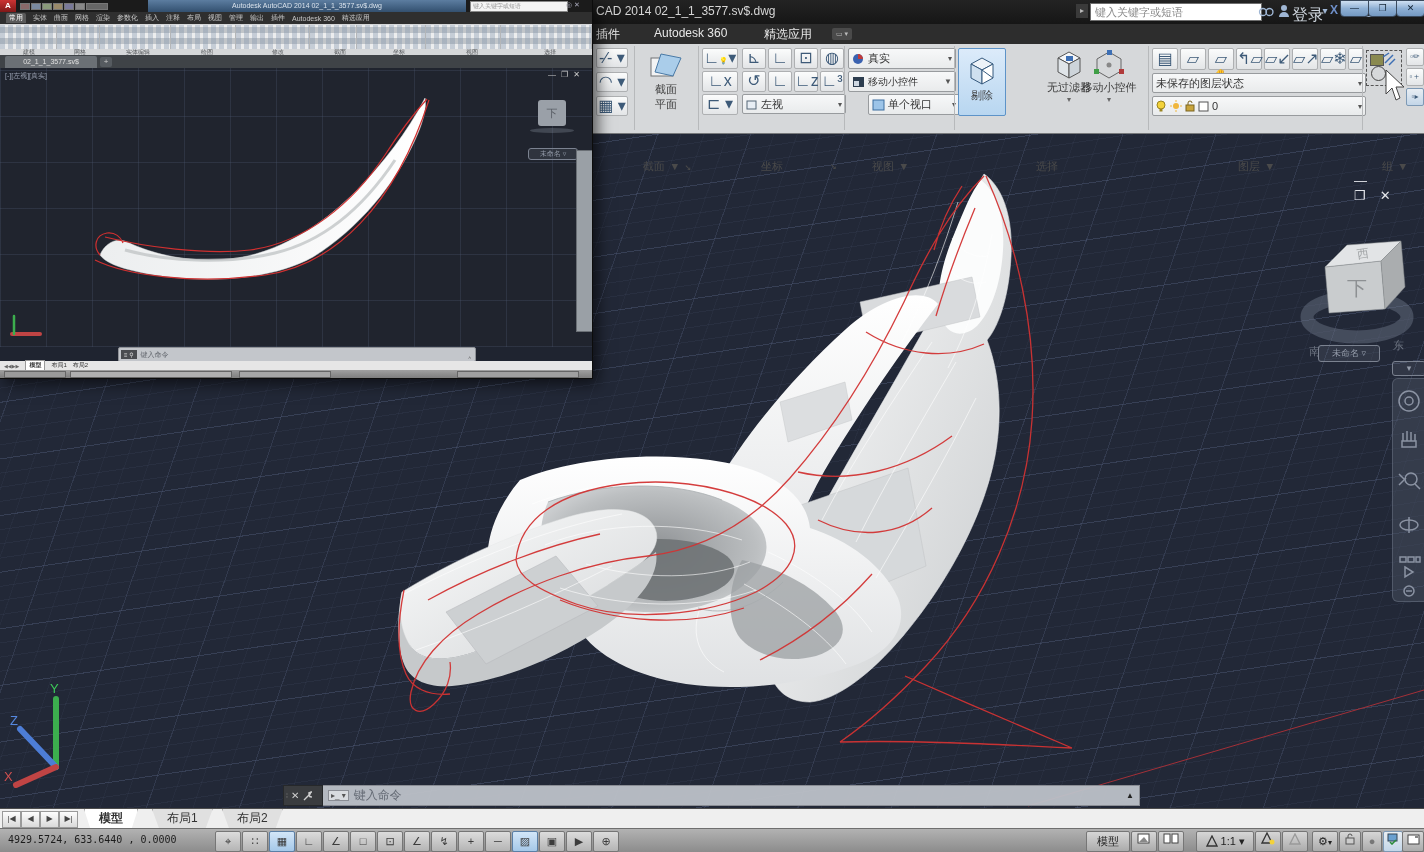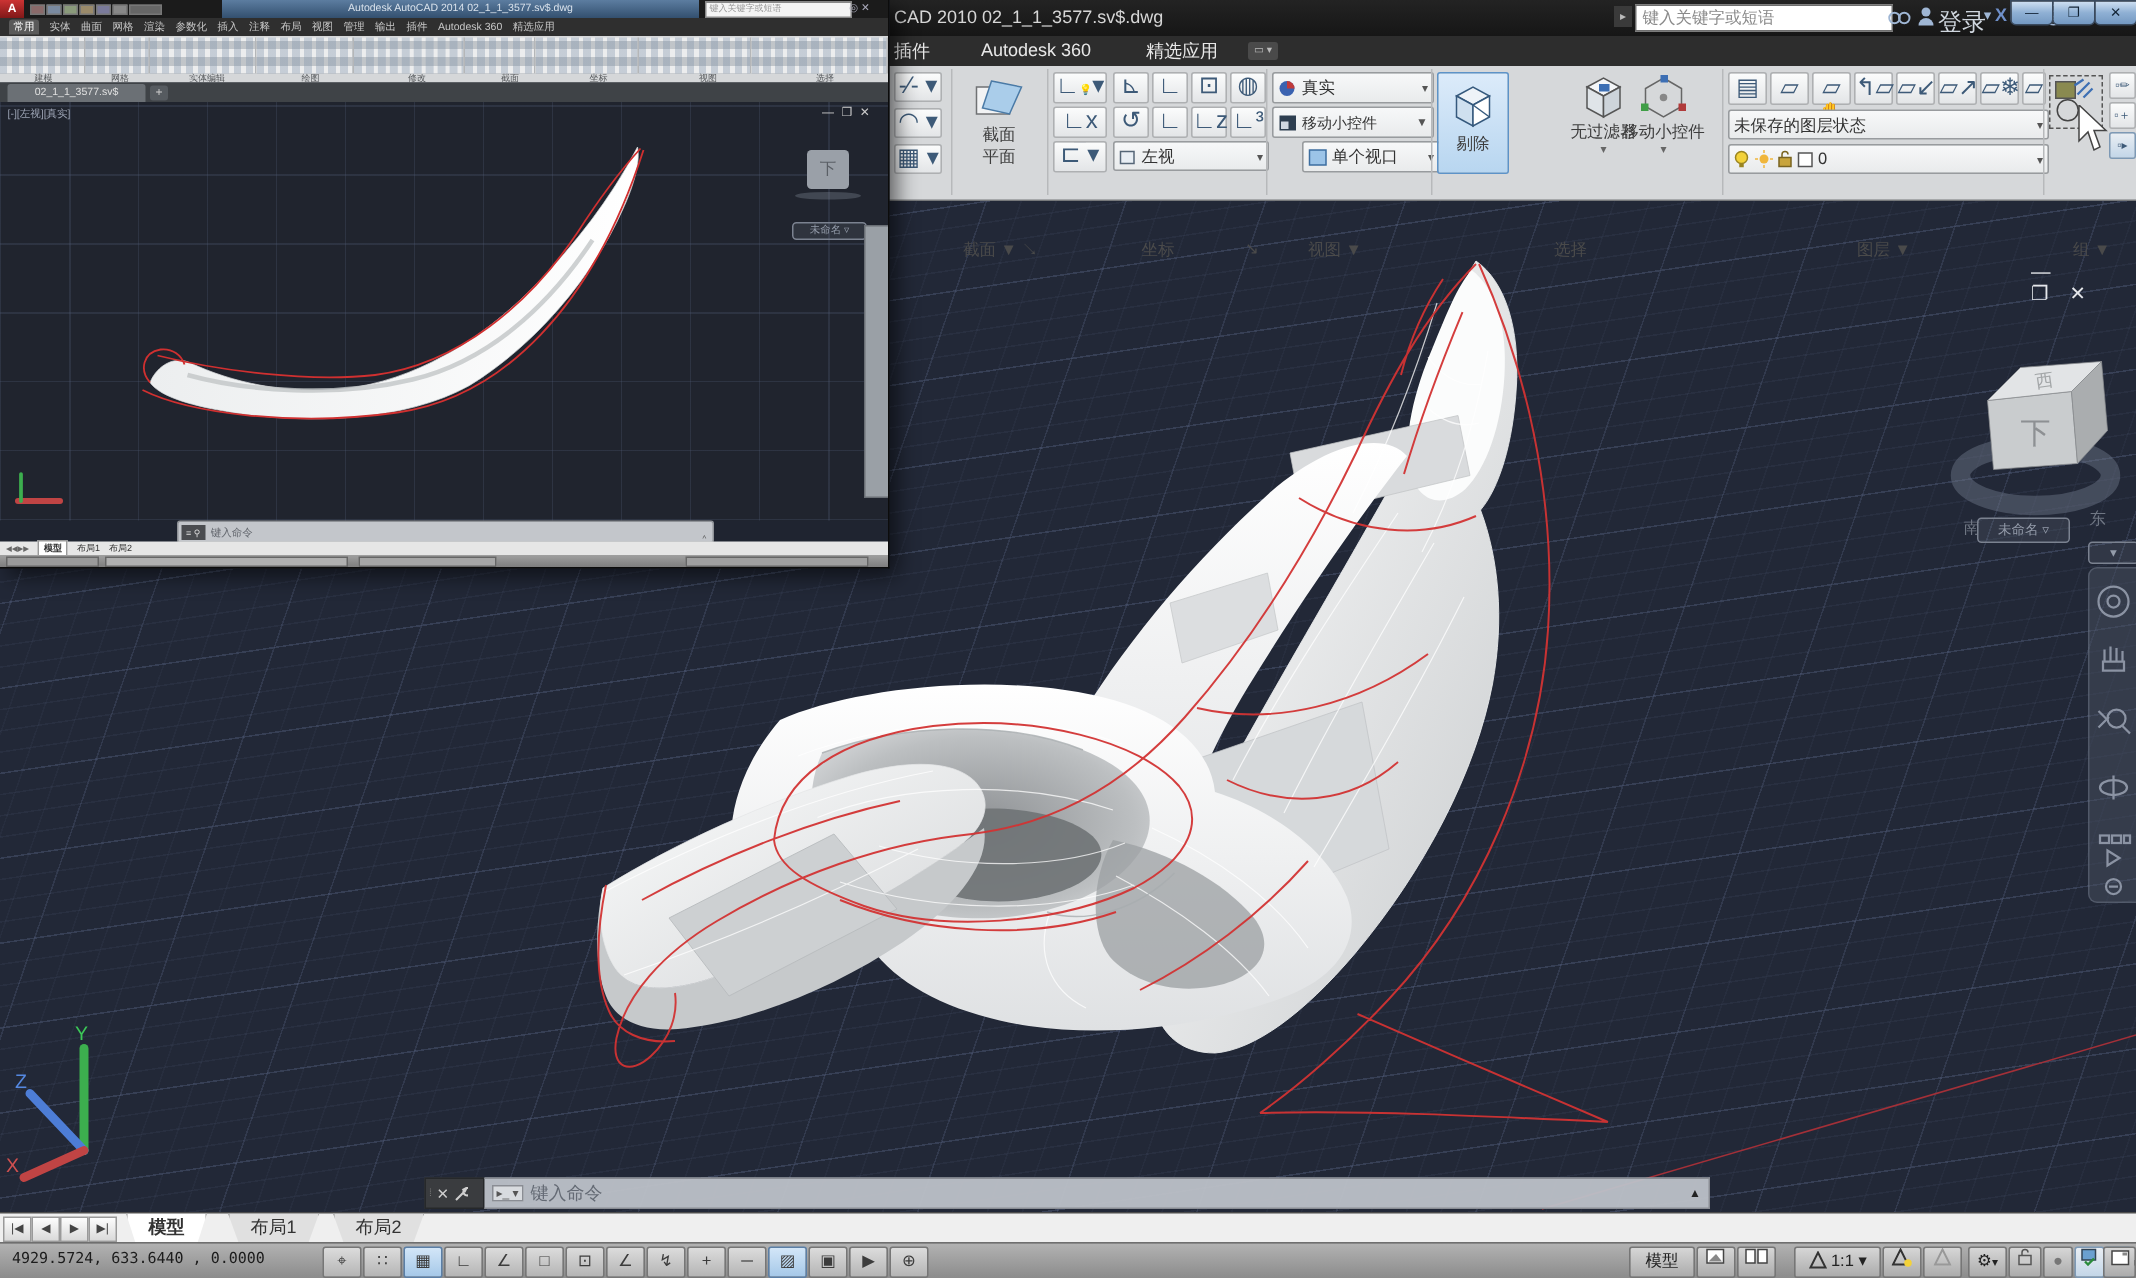--- a/index.html
+++ b/index.html
@@ -14,21 +14,21 @@
   .ic-ico{top:3px;width:14px;height:16px;color:#9fb6d4;font-size:10px;text-align:center;line-height:16px;}
   .winbtn{top:0;width:27px;height:15px;border:1px solid #3a4a5e;border-radius:0 0 4px 4px;
           background:linear-gradient(#cfe0f2,#8fb0d4 50%,#7499c2);color:#123;font-size:9px;
           text-align:center;line-height:14px;}
   
   #menurow{left:0;top:24px;width:1424px;height:20px;background:#2d2d2d;}
   .mtab{top:2px;color:#e8e8e8;font-size:12px;}
   
   #ribbon{left:0;top:44px;width:1424px;height:89px;background:#d6d8da;border-bottom:1px solid #77797b;}
   .rsep{top:2px;width:1px;height:84px;background:#b7b9bb;}
-  .rfoot{top:115px;font-size:11px;color:#4a4a4a;white-space:nowrap;}
+  .rfoot{top:115px;font-size:11px;color:#4a4a4a;white-space:nowrap;font-family:Liberation Mono, monospace;}
   .rbtn-s{background:linear-gradient(#fbfcfc,#e3e5e7);border:1px solid #aeb0b2;border-radius:2px;
           color:#3d5a78;text-align:center;}
   .combo{background:linear-gradient(#f7f8f9,#e9ebec);border:1px solid #989b9e;border-radius:2px;
          display:flex;align-items:center;font-size:11px;color:#333;padding:0 3px;gap:3px;}
   .combo .car{margin-left:auto;font-size:8px;color:#555;}
   .bigbtn{display:flex;flex-direction:column;align-items:center;font-size:11px;color:#3d3d3d;}
   
   #viewport{left:0;top:133px;width:1424px;height:675px;background:#222837;overflow:hidden;}
   .grid-a,.grid-b{position:absolute;left:-300px;top:-400px;width:2100px;height:1700px;}
   .grid-a{background:
@@ -229,21 +229,21 @@
         <line x1="52" y1="88" x2="16" y2="50" stroke="#4d7dd6" stroke-width="6"></line>
         <line x1="52" y1="88" x2="12" y2="106" stroke="#c04444" stroke-width="6"></line>
       </g>
       <text x="46" y="14" font-size="13" fill="#3cc858">Y</text>
       <text x="6" y="46" font-size="13" fill="#5588e0">Z</text>
       <text x="0" y="102" font-size="13" fill="#d05050">X</text>
     </svg>
   </div>
 
   <div id="titlebar" class="abs">
-    <div id="title-text" class="abs">CAD 2010  02_1_1_3577.sv$.dwg</div>
+    <div id="title-text" class="abs">CAD 2014  02_1_1_3577.sv$.dwg</div>
     <div class="abs" style="left:1076px;top:4px;width:12px;height:14px;background:#3a3a3a;color:#bbb;font-size:8px;text-align:center;line-height:14px">▸</div>
     <div id="ic-search" class="abs">键入关键字或短语</div>
     <svg class="abs" style="left:1258px;top:5px" width="16" height="13">
       <circle cx="5" cy="7" r="3.5" fill="none" stroke="#9fb6d4" stroke-width="1.3"></circle>
       <circle cx="11.5" cy="7" r="3.5" fill="none" stroke="#9fb6d4" stroke-width="1.3"></circle>
     </svg>
     <svg class="abs" style="left:1278px;top:4px" width="12" height="14">
       <circle cx="6" cy="4" r="3" fill="#9fb6d4"></circle>
         <path d="M1,13 a5,5 0 0 1 10,0 z" fill="#9fb6d4"></path>
     </svg>

